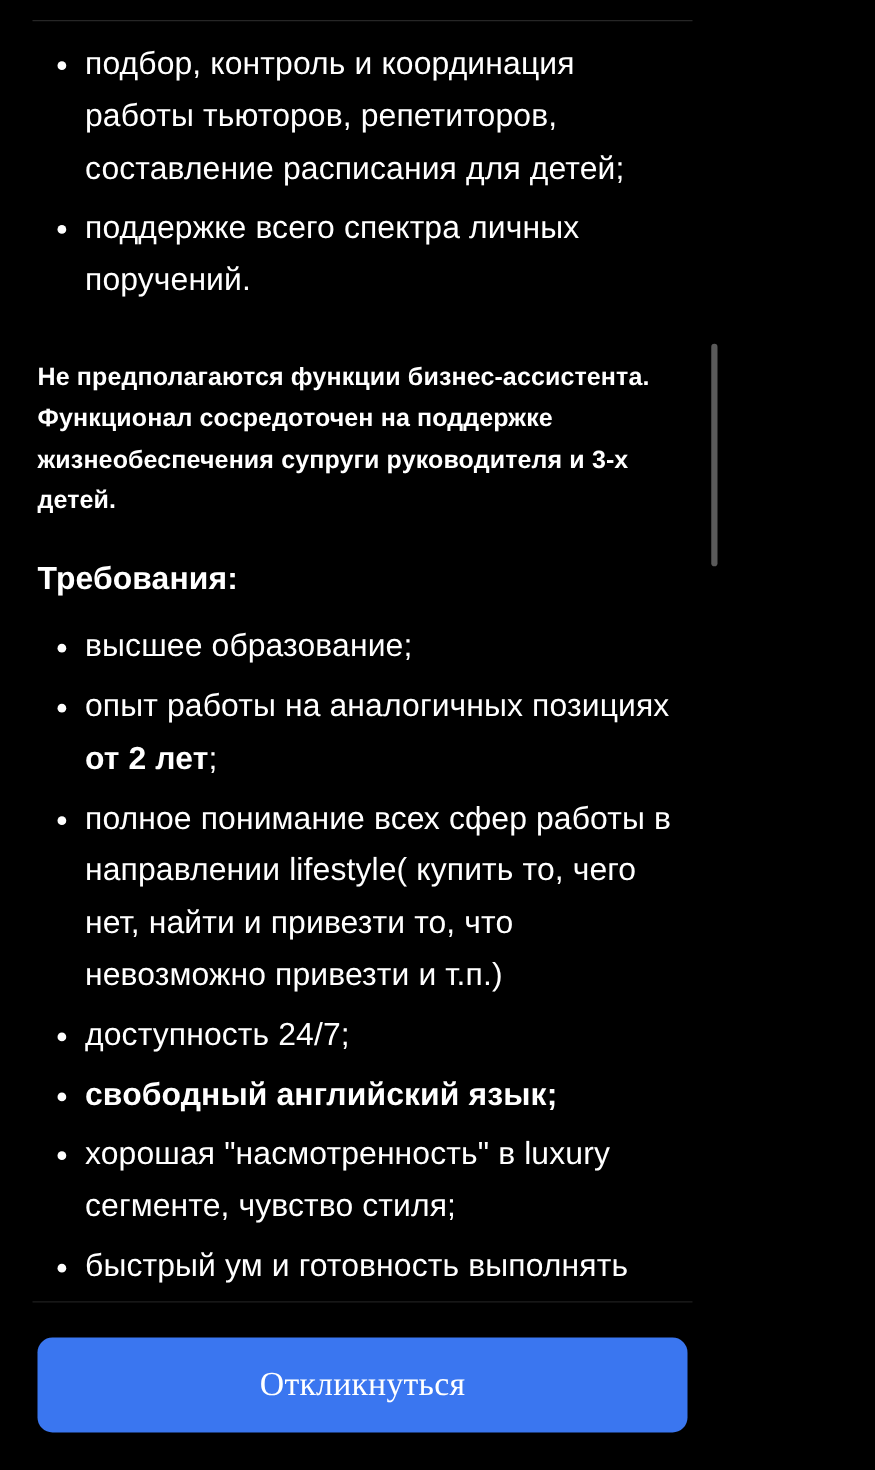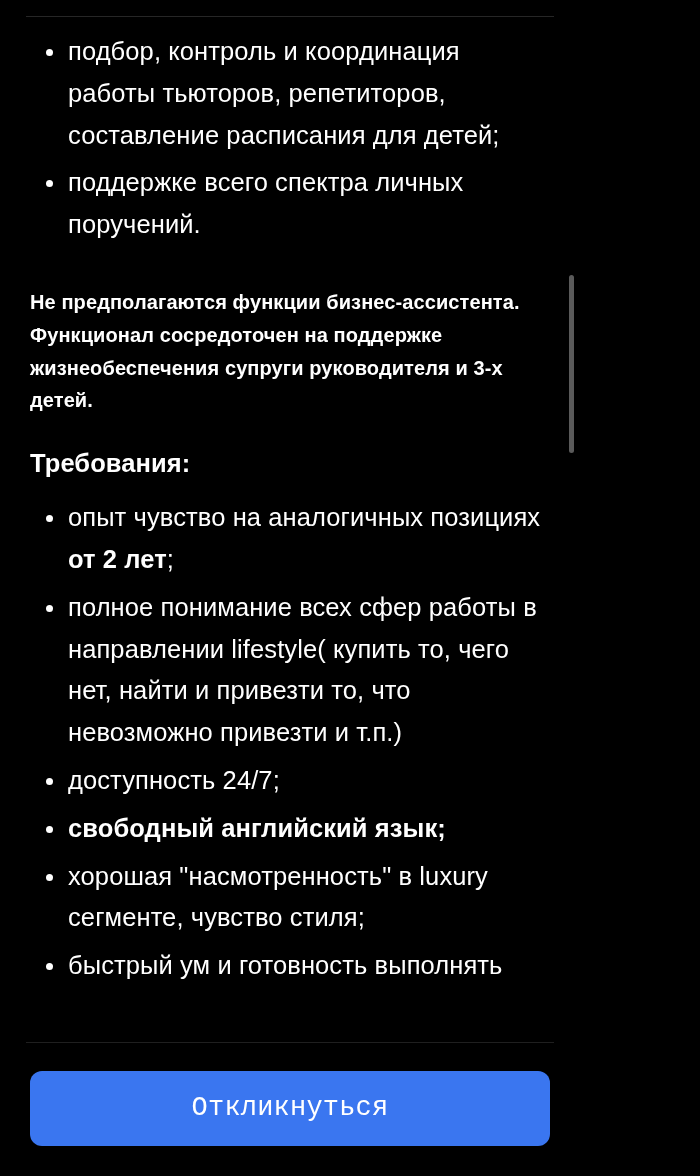--- a/index.html
+++ b/index.html
@@ -100,21 +100,21 @@
     padding: 28px 30px 30px 30px;
   }
   .cta-button {
     display: block;
     width: 100%;
     box-sizing: border-box;
     background: #3a76f0;
     color: #ffffff;
     border: none;
     border-radius: 12px;
-    font-family: Liberation Mono, monospace;
+    font-family: Liberation Serif, serif;
     font-size: 27px;
     font-weight: 500;
     letter-spacing: 0.2px;
     padding: 22px 0 23px 0;
     text-align: center;
     cursor: pointer;
   }
 </style>
 </head>
 <body>
@@ -134,21 +134,22 @@
 
     <p class="para bold">Не предполагаются функции бизнес-ассистента. Функционал сосредоточен на поддержке жизнеобеспечения супруги руководителя и 3-х детей.</p>
 
     <div class="block-gap-md"></div>
 
     <p class="heading">Требования:</p>
 
     <div class="block-gap-sm"></div>
 
     <ul class="bullets" id="requirements-list">
-        <li><span>опыт чувство на аналогичных позициях </span><span class="bold">от 2 лет</span><span>;</span></li>
+        <li><span>высшее образование;</span></li>
+        <li><span>опыт работы на аналогичных позициях </span><span class="bold">от 2 лет</span><span>;</span></li>
         <li><span>полное понимание всех сфер работы в направлении lifestyle( купить то, чего нет, найти и привезти то, что невозможно привезти и т.п.)</span></li>
         <li><span>доступность 24/7;</span></li>
         <li><span class="bold">свободный английский язык;</span></li>
         <li><span>хорошая "насмотренность" в luxury сегменте, чувство стиля;</span></li>
         <li><span>быстрый ум и готовность выполнять</span></li>
       </ul>
 
     <div class="scrollbar"></div>
   </div>
 

